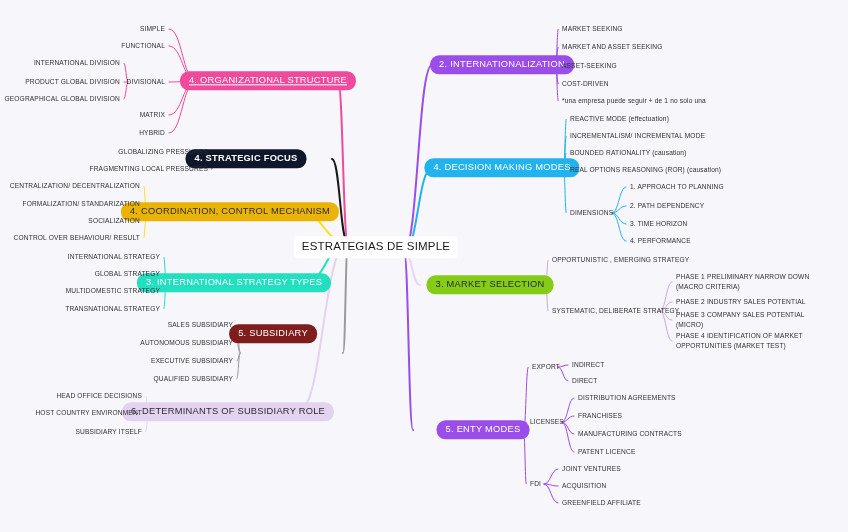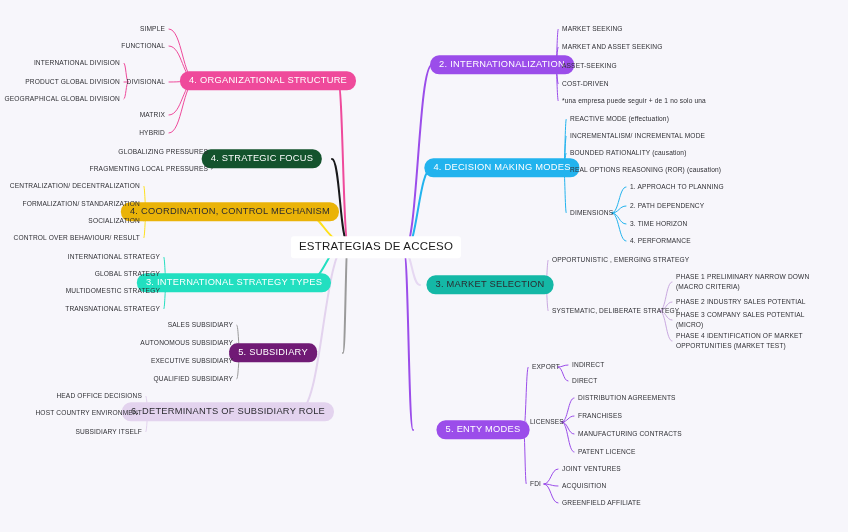--- a/index.html
+++ b/index.html
@@ -119,27 +119,27 @@
       <path d="M 240 353 C 238.5 353, 238.5 343, 237 343" stroke="#9a9a9a" stroke-width="1" fill="none" stroke-linecap="round"></path>
       <path d="M 240 353 C 238.5 353, 238.5 361, 237 361" stroke="#9a9a9a" stroke-width="1" fill="none" stroke-linecap="round"></path>
       <path d="M 240 353 C 238.5 353, 238.5 379, 237 379" stroke="#9a9a9a" stroke-width="1" fill="none" stroke-linecap="round"></path>
       <path d="M 148 412 C 147 412, 147 396, 146 396" stroke="#e3d3ee" stroke-width="1" fill="none" stroke-linecap="round"></path>
       <path d="M 148 412 C 147 412, 147 413, 146 413" stroke="#e3d3ee" stroke-width="1" fill="none" stroke-linecap="round"></path>
       <path d="M 148 412 C 147 412, 147 432, 146 432" stroke="#e3d3ee" stroke-width="1" fill="none" stroke-linecap="round"></path>
     </svg>
   <div id="node-layer">
       <div class="node pill" style="left: 502px; top: 65px; background: rgb(155, 77, 234); color: rgb(255, 255, 255);"><span>2. INTERNATIONALIZATION</span></div>
       <div class="node pill" style="left: 502px; top: 168px; background: rgb(34, 179, 238); color: rgb(255, 255, 255);"><span>4. DECISION MAKING MODES</span></div>
-      <div class="node pill" style="left: 490px; top: 285px; background: #14b8a6; color: rgb(43, 43, 48);"><span>3. MARKET SELECTION</span></div>
+      <div class="node pill" style="left: 490px; top: 285px; background: #84cc16; color: rgb(43, 43, 48);"><span>3. MARKET SELECTION</span></div>
       <div class="node pill" style="left: 483px; top: 430px; background: rgb(155, 77, 234); color: rgb(255, 255, 255);"><span>5. ENTY MODES</span></div>
-      <div class="node pill" style="left: 268px; top: 81px; background: rgb(239, 74, 155); color: rgb(255, 255, 255);"><span>4. ORGANIZATIONAL STRUCTURE</span></div>
-      <div class="node pill" style="left: 262px; top: 159px; background: #14532d; color: rgb(255, 255, 255);"><span>4. STRATEGIC FOCUS</span></div>
+      <div class="node pill" style="left: 268px; top: 81px; background: rgb(239, 74, 155); color: rgb(255, 255, 255); text-decoration: underline;"><span>4. ORGANIZATIONAL STRUCTURE</span></div>
+      <div class="node pill" style="left: 246px; top: 159px; background: #0f172a; color: rgb(255, 255, 255); font-weight: bold;"><span>4. STRATEGIC FOCUS</span></div>
       <div class="node pill" style="left: 230px; top: 212px; background: #eab308; color: rgb(43, 43, 48);"><span>4. COORDINATION, CONTROL MECHANISM</span></div>
       <div class="node pill" style="left: 234px; top: 283px; background: rgb(34, 223, 192); color: rgb(255, 255, 255);"><span>3. INTERNATIONAL STRATEGY TYPES</span></div>
-      <div class="node pill" style="left: 273px; top: 353px; background: #701a75; color: rgb(255, 255, 255); border-radius: 8px;"><span>5. SUBSIDIARY</span></div>
+      <div class="node pill" style="left: 273px; top: 334px; background: #7f1d1d; color: rgb(255, 255, 255);"><span>5. SUBSIDIARY</span></div>
       <div class="node pill" style="left: 228px; top: 412px; background: rgb(227, 211, 238); color: rgb(43, 43, 48);"><span>6. DETERMINANTS OF SUBSIDIARY ROLE</span></div>
       <div class="node leaf" style="left: 562px; top: 29px;">MARKET SEEKING</div>
       <div class="node leaf" style="left: 562px; top: 47px;">MARKET AND ASSET SEEKING</div>
       <div class="node leaf" style="left: 562px; top: 66px;">ASSET-SEEKING</div>
       <div class="node leaf" style="left: 562px; top: 84px;">COST-DRIVEN</div>
       <div class="node leaf" style="left: 562px; top: 101px;">*una empresa puede seguir + de 1 no solo una</div>
       <div class="node leaf" style="left: 570px; top: 119px;">REACTIVE MODE (effectuation)</div>
       <div class="node leaf" style="left: 570px; top: 136px;">INCREMENTALISM/ INCREMENTAL MODE</div>
       <div class="node leaf" style="left: 570px; top: 153px;">BOUNDED RATIONALITY (causation)</div>
       <div class="node leaf" style="left: 570px; top: 170px;">REAL OPTIONS REASONING (ROR) (causation)</div>
@@ -184,15 +184,15 @@
       <div class="node leaf r" style="left: 160px; top: 274px;">GLOBAL STRATEGY</div>
       <div class="node leaf r" style="left: 160px; top: 291px;">MULTIDOMESTIC STRATEGY</div>
       <div class="node leaf r" style="left: 160px; top: 309px;">TRANSNATIONAL STRATEGY</div>
       <div class="node leaf r" style="left: 233px; top: 325px;">SALES SUBSIDIARY</div>
       <div class="node leaf r" style="left: 233px; top: 343px;">AUTONOMOUS SUBSIDIARY</div>
       <div class="node leaf r" style="left: 233px; top: 361px;">EXECUTIVE SUBSIDIARY</div>
       <div class="node leaf r" style="left: 233px; top: 379px;">QUALIFIED SUBSIDIARY</div>
       <div class="node leaf r" style="left: 142px; top: 396px;">HEAD OFFICE DECISIONS</div>
       <div class="node leaf r" style="left: 142px; top: 413px;">HOST COUNTRY ENVIRONMENT</div>
       <div class="node leaf r" style="left: 142px; top: 432px;">SUBSIDIARY ITSELF</div>
-      <div class="node root" style="left: 376px; top: 247px;"><span>ESTRATEGIAS DE ACCESO</span></div>
+      <div class="node root" style="left: 376px; top: 247px;"><span>ESTRATEGIAS DE SIMPLE</span></div>
     </div>
 </div>
 
 </body></html>

